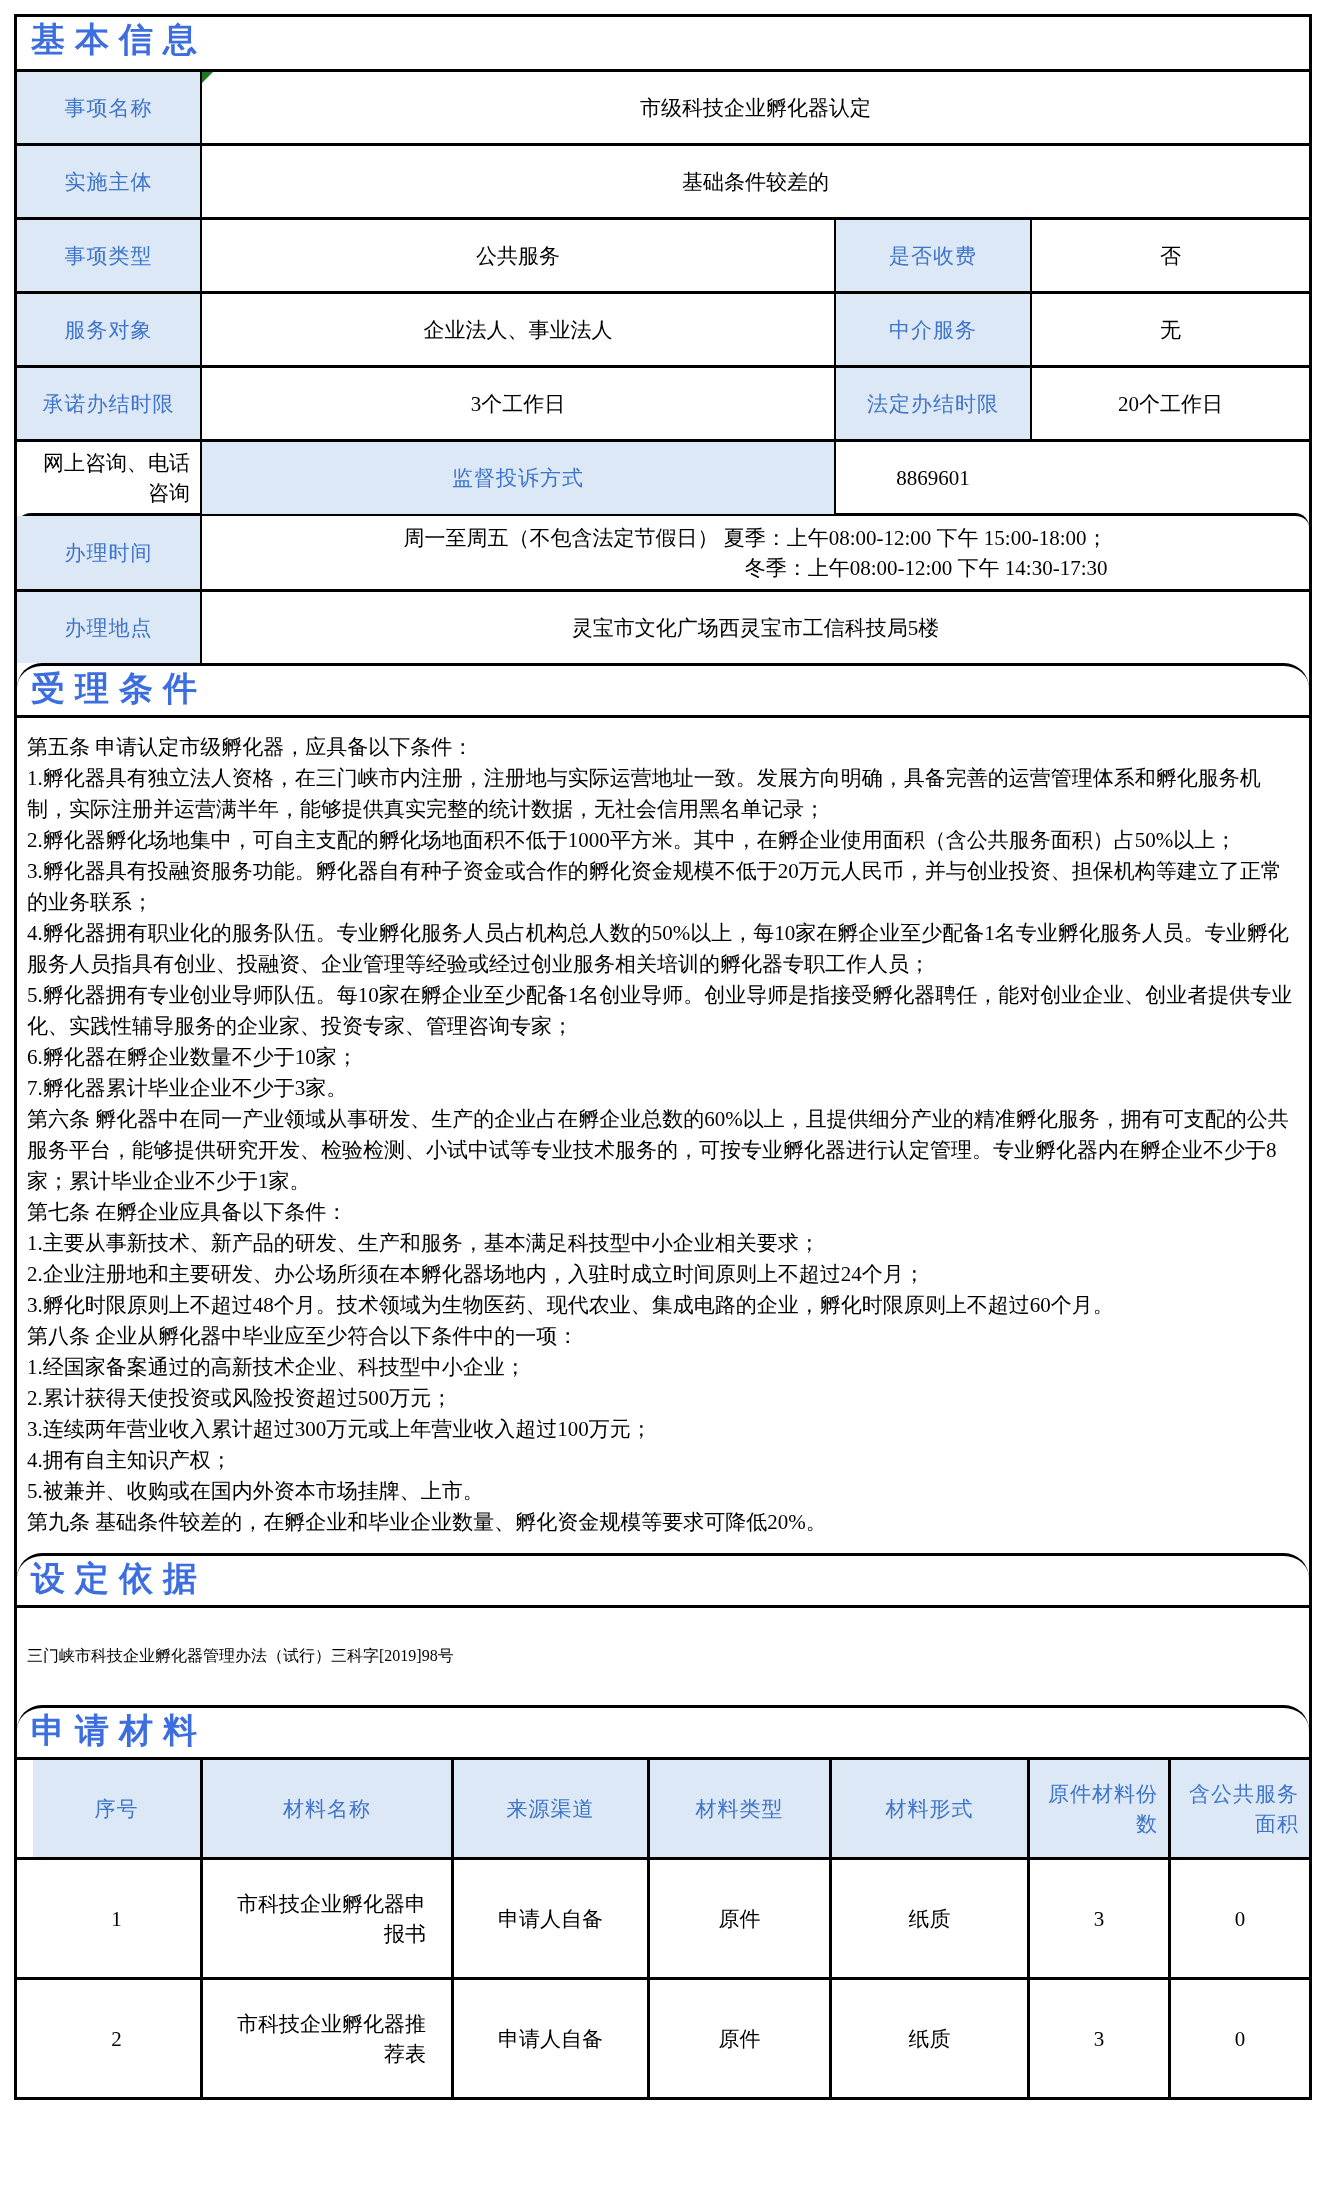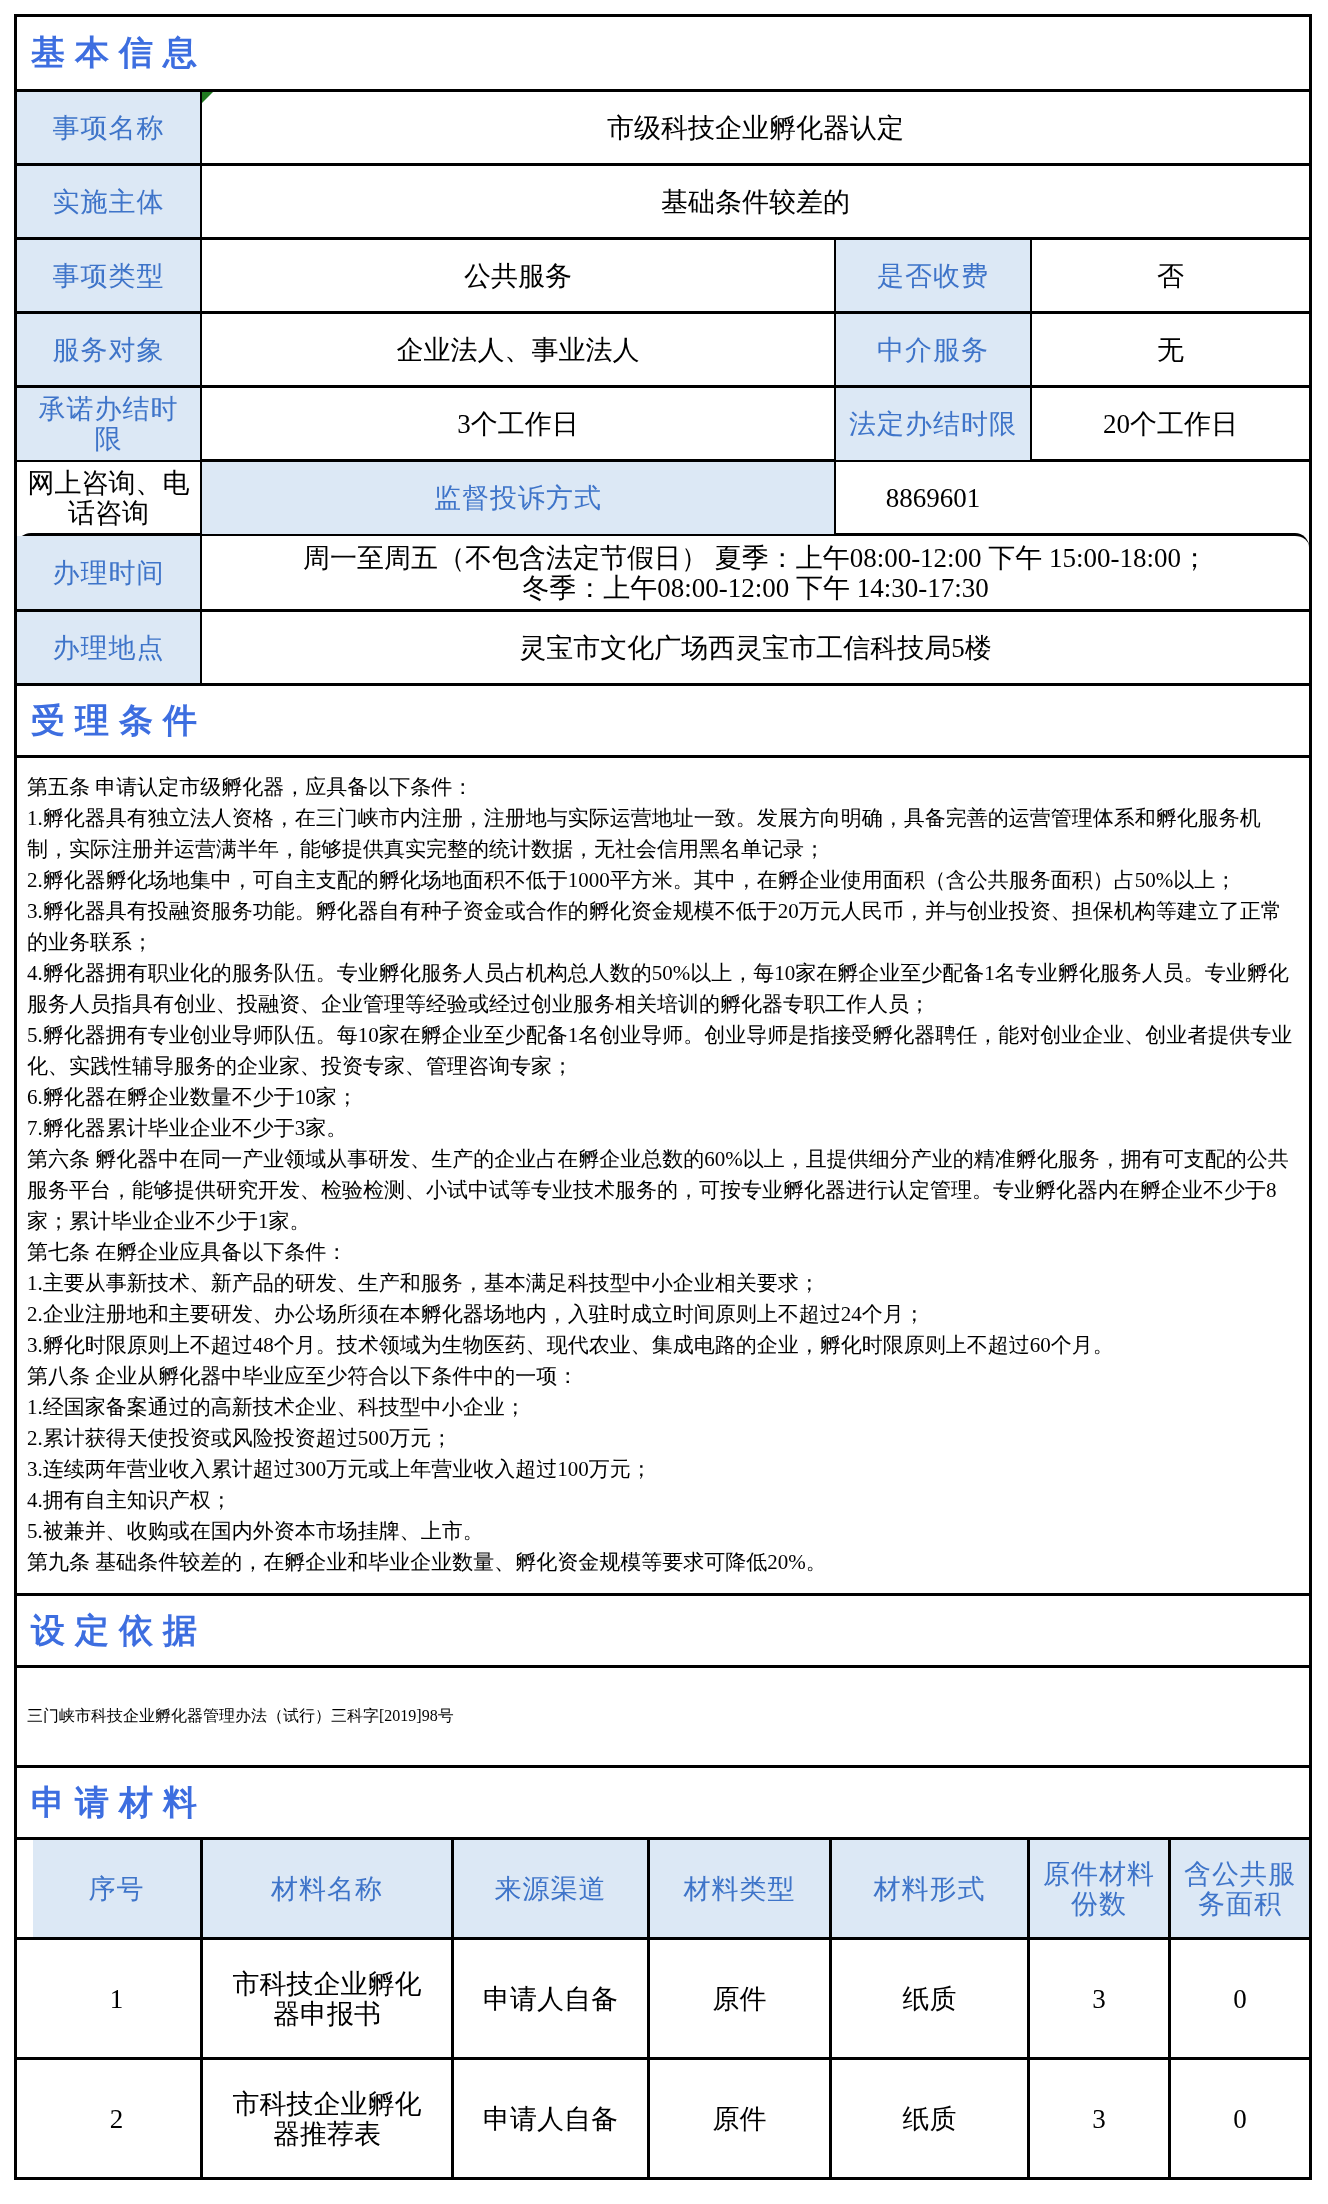--- a/index.html
+++ b/index.html
@@ -30,37 +30,37 @@
     align-items: stretch;
   }
   .row:first-child { border-top: none; }
   .row2  { grid-template-columns: 183px 1109px; }
   .row4  { grid-template-columns: 183px 634px 196px 279px; }
   .mrow  { grid-template-columns: 183px 251px 196px 182px 198px 141px 141px; }
   .cell {
     display: flex;
     align-items: center;
     justify-content: center;
-    text-align: center;
-    font-size: 27px;
+    text-align: right;
+    font-size: 21px;
     line-height: 30px;
     padding: 6px 10px;
     border-left: 2px solid var(--line);
     position: relative;
     word-break: break-all;
   }
   .row .cell:first-child { border-left: none; }
   .mrow .cell { border-left: 3px solid var(--line); }
   .mrow .cell:first-child { border-left: none; margin-left: 16px; }
   .label {
     background: var(--label-bg);
     color: var(--label-blue);
     letter-spacing: 1px;
   }
-  .title-row { height: 72px; display: flex; align-items: center; }
+  .title-row { height: 52px; display: flex; align-items: flex-start; border-radius: 25px; }
   .section-title {
     font-family: "Liberation Sans", "DejaVu Sans", sans-serif;
     font-weight: bold;
     font-size: 34px;
     color: var(--accent-blue);
     letter-spacing: 10px;
     padding-left: 14px;
     white-space: nowrap;
   }
   .h74  { height: 74px; }

